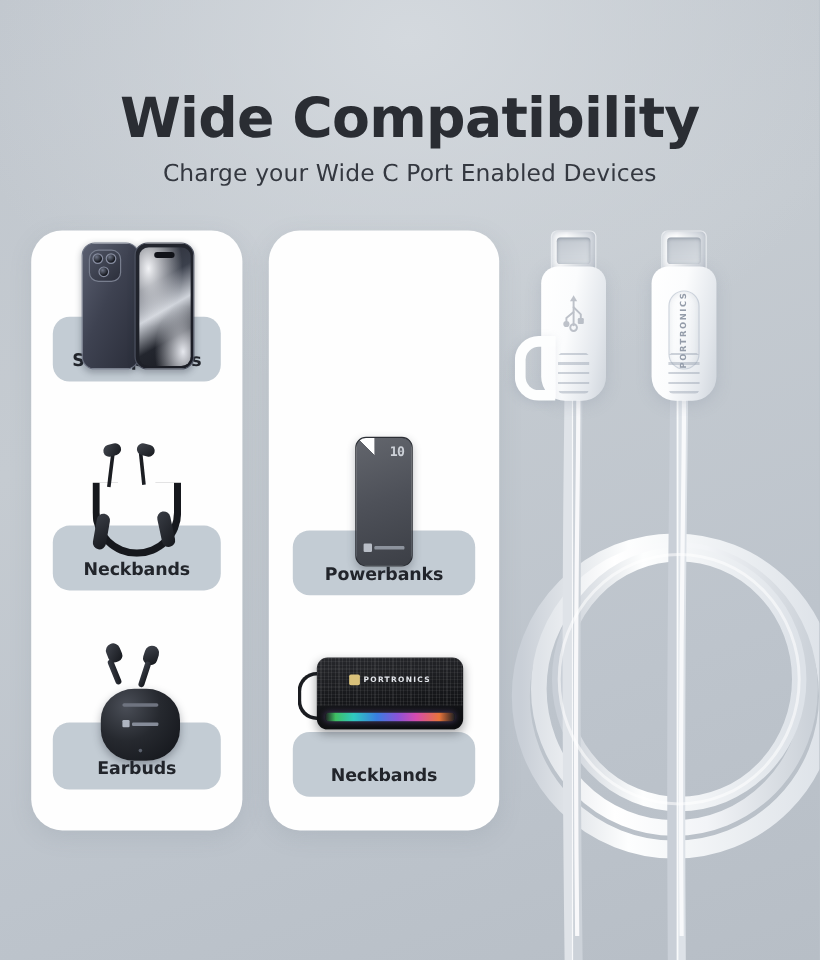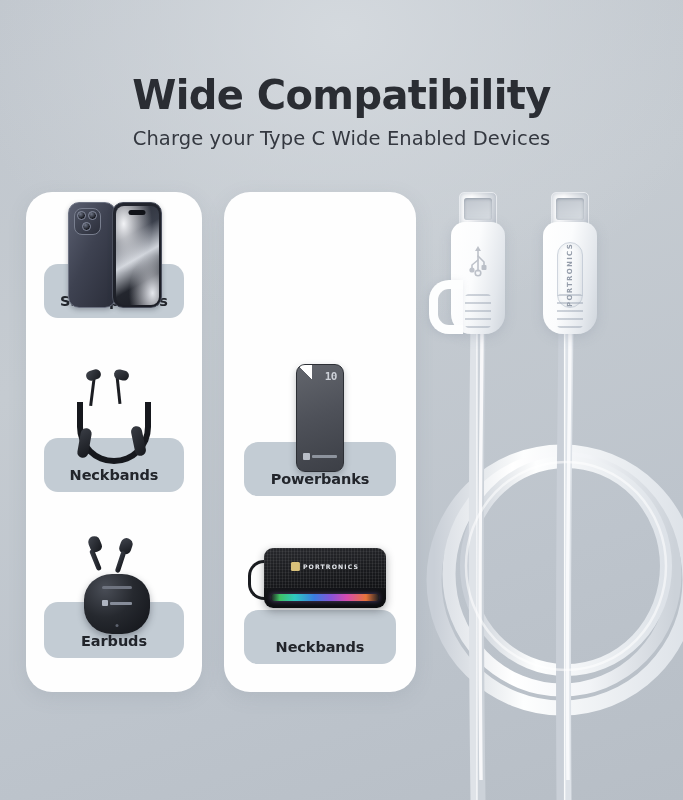--- a/index.html
+++ b/index.html
@@ -13,21 +13,21 @@
   #stage {
     position:absolute; inset:0;
     background:
       radial-gradient(ellipse 90% 60% at 50% 4%, #d4d9de 0%, rgba(212,217,222,0) 62%),
       linear-gradient(160deg, #c0c6cd 0%, #c5cbd1 38%, #bdc4cc 72%, #b7bec6 100%);
   }
   
   .headings { position:absolute; top:74px; left:0; right:0; text-align:center; }
   .title {
     font-family:"DejaVu Sans", sans-serif;
-    font-size:40px; font-weight:700; letter-spacing:-0.6px;
+    font-size:46px; font-weight:700; letter-spacing:-0.6px;
     color:#2a2d33; line-height:1.05;
   }
   .subtitle {
     margin-top:11px;
     font-size:19.5px; font-weight:400; letter-spacing:0.1px;
     color:#343840;
   }
   
   .card {
     position:absolute; background:#fefefe; border-radius:26px;
@@ -290,21 +290,21 @@
   }
   .coil { position:absolute; left:0; top:0; width:100%; height:100%; }
 </style>
 </head>
 <body>
 
 <div id="stage">
 
   <div class="headings">
     <div class="title">Wide Compatibility</div>
-    <div class="subtitle">Charge your Type C Wide Enabled Devices</div>
+    <div class="subtitle">Charge your Wide C Port Enabled Devices</div>
   </div>
 
   <div class="card" id="card-left">
 
     <div class="tile" id="tile-phone">
       <div class="chip" id="chip-phone">
         <span>Smartphones</span>
       </div>
       <div class="art phones">
         <div class="ph ph-back">

